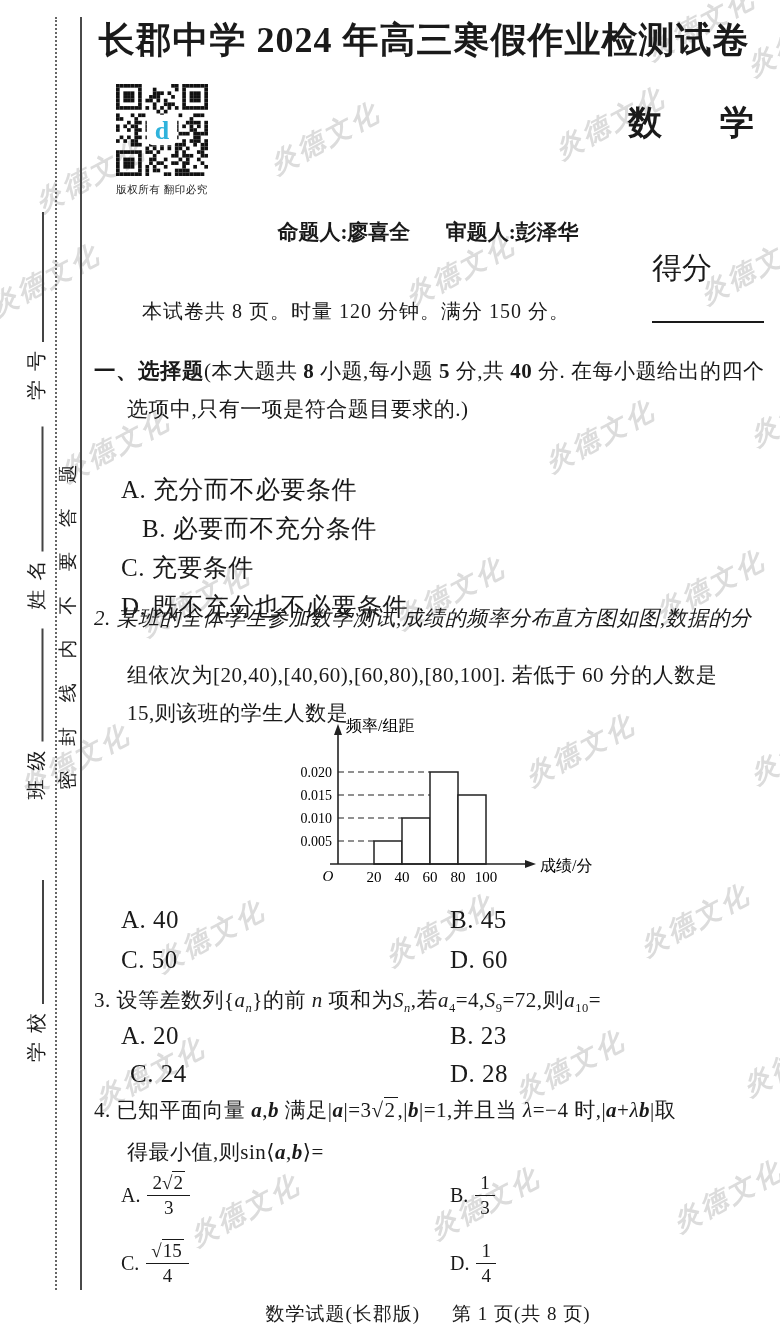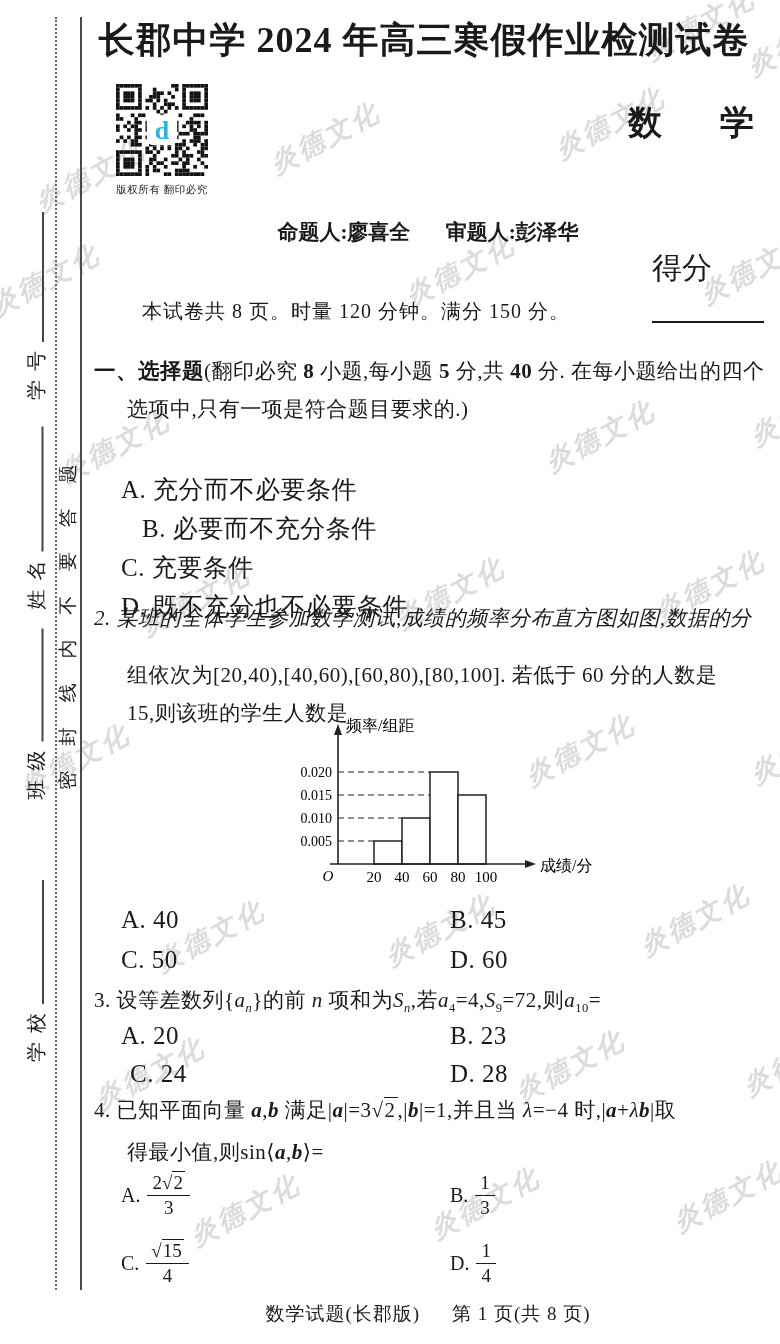--- a/index.html
+++ b/index.html
@@ -418,21 +418,21 @@
   </div>
 
   <div class="abs" id="score">
     <span>得分</span>
     <span class="score-line"></span>
   </div>
 
   <div class="abs" id="intro">本试卷共 8 页。时量 120 分钟。满分 150 分。</div>
 
   <div class="abs qline" style="left:94px;top:356px;">
-    <span class="sec-label">一、选择题</span><span>(翻印必究 </span><span class="bnum">8</span><span> 小题,每小题 </span><span class="bnum">5</span><span> 分,共 </span><span class="bnum">40</span><span> 分. 在每小题给出的四个</span>
+    <span class="sec-label">一、选择题</span><span>(本大题共 </span><span class="bnum">8</span><span> 小题,每小题 </span><span class="bnum">5</span><span> 分,共 </span><span class="bnum">40</span><span> 分. 在每小题给出的四个</span>
   </div>
   <div class="abs qline" style="left:127px;top:395px;">选项中,只有一项是符合题目要求的.)</div>
 
   <div class="abs opt" style="left:121px;top:473px;">A. 充分而不必要条件</div>
   <div class="abs opt" style="left:121px;top:512px;margin-left:21px;">B. 必要而不充分条件</div>
   <div class="abs opt" style="left:121px;top:551px;">C. 充要条件</div>
   <div class="abs opt" style="left:121px;top:590px;">D. 既不充分也不必要条件</div>
 
   <div class="abs qline" style="left:94px;top:604px;font-style:italic;">2. 某班的全体学生参加数学测试,成绩的频率分布直方图如图,数据的分</div>
   <div class="abs qline" style="left:127px;top:661px;">组依次为[20,40),[40,60),[60,80),[80,100]. 若低于 60 分的人数是</div>

